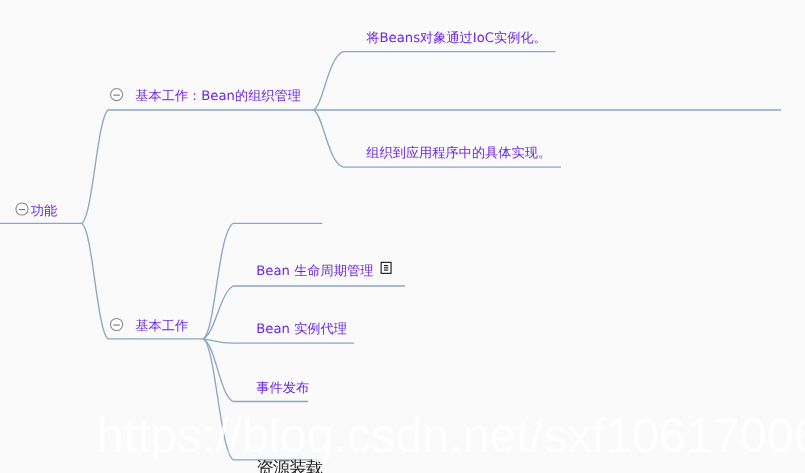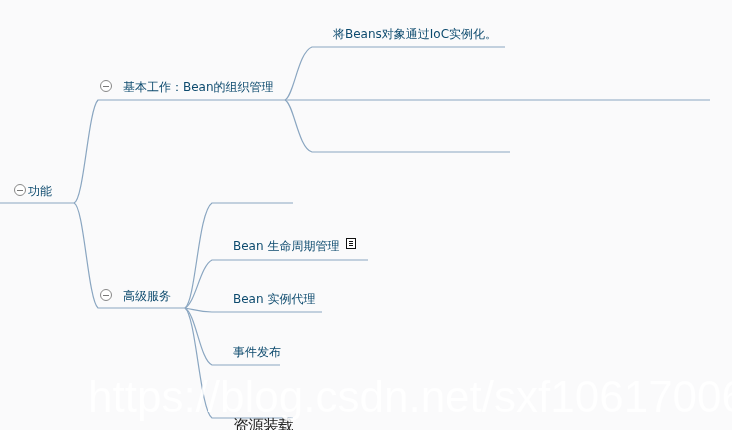--- a/index.html
+++ b/index.html
@@ -5,21 +5,21 @@
     html, body { margin: 0; padding: 0; }
     body {
       width: 732px; height: 430px; position: relative; overflow: hidden;
       background: #fafafb;
       font-family: "DejaVu Sans", "Liberation Sans", sans-serif;
       color: #1a1a1a;
     }
     #canvas { position: absolute; left: 0; top: 0; width: 732px; height: 430px; }
     .node {
       position: absolute; font-size: 12px; line-height: 16px; white-space: nowrap;
-      color: #0c4a6e;
+      color: #6d28d9;
     }
     .collapse {
       position: absolute; width: 12px; height: 12px; border: 1px solid #888;
       border-radius: 50%; background: #fff; box-sizing: border-box; cursor: pointer;
     }
     .collapse::after {
       content: ""; position: absolute; left: 2px; right: 2px; top: 5px; height: 1px; background: #777;
     }
     .note-icon {
       position: absolute; width: 10px; height: 11px; border: 1px solid #111; box-sizing: border-box; background:#fff;
@@ -61,23 +61,24 @@
       <path d="M185 308 C196 316, 200 410, 212 418 L293 418"></path>
     </g>
   </svg>
 
   <div class="collapse" style="left:14px;top:184px"></div>
   <div class="node" style="left:28px;top:183px">功能</div>
 
   <div class="collapse" style="left:100px;top:80px"></div>
   <div class="node" style="left:123px;top:79px">基本工作：Bean的组织管理</div>
   <div class="node" style="left:333px;top:26px">将Beans对象通过IoC实例化。</div>
+  <div class="node" style="left:333px;top:131px">组织到应用程序中的具体实现。</div>
 
   <div class="collapse" style="left:100px;top:289px"></div>
-  <div class="node" style="left:123px;top:288px">高级服务</div>
+  <div class="node" style="left:123px;top:288px">基本工作</div>
   <div class="node" style="left:233px;top:238px">Bean 生命周期管理</div>
   <div class="note-icon" style="left:346px;top:238px">
     <i style="top:2px"></i>
       <i style="top:4px"></i>
       <i style="top:6px"></i>
   </div>
   <div class="node" style="left:233px;top:291px">Bean 实例代理</div>
   <div class="node" style="left:233px;top:344px">事件发布</div>
   <div class="node garbled" style="left:233px;top:398px">资源装载</div>
 

